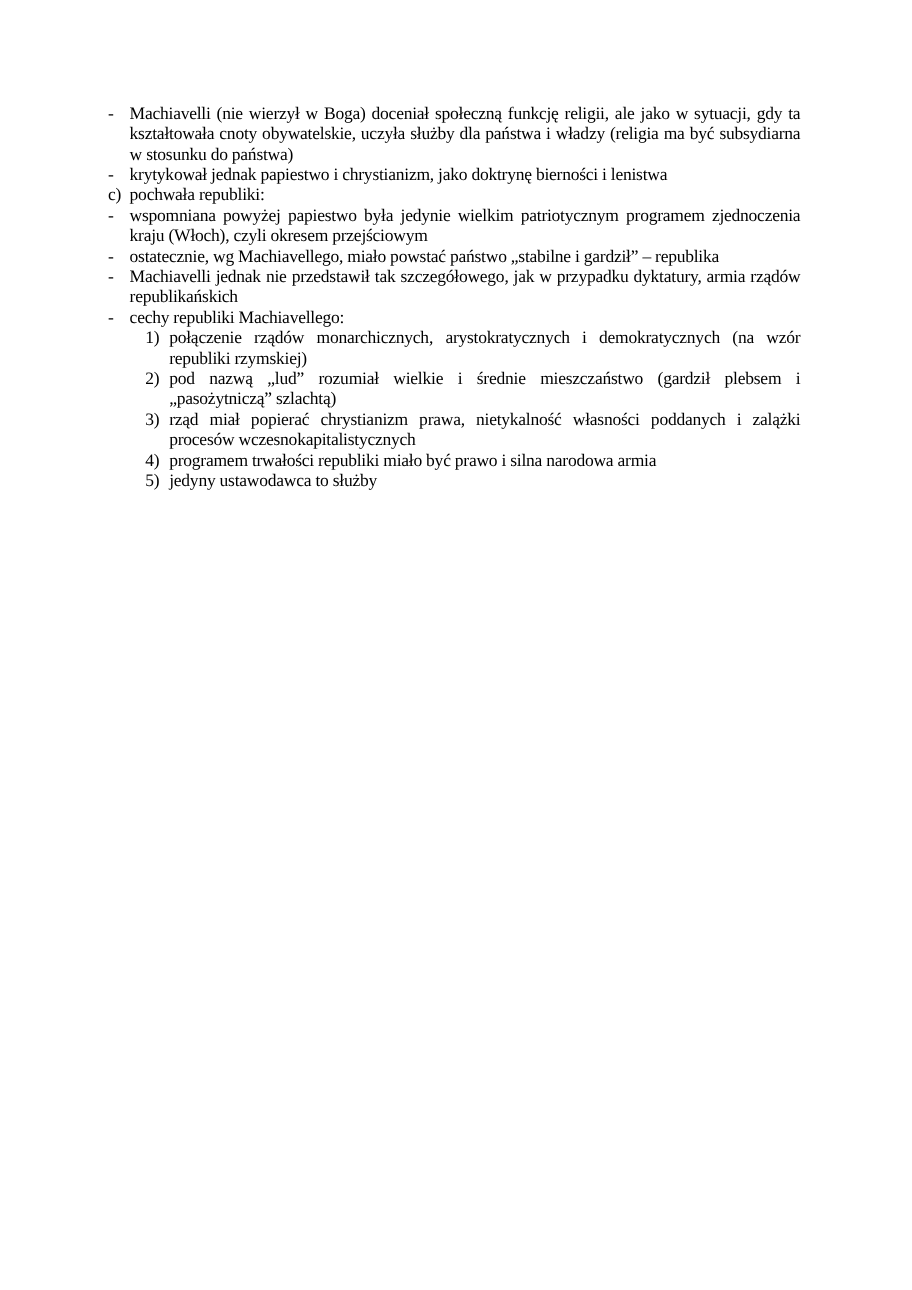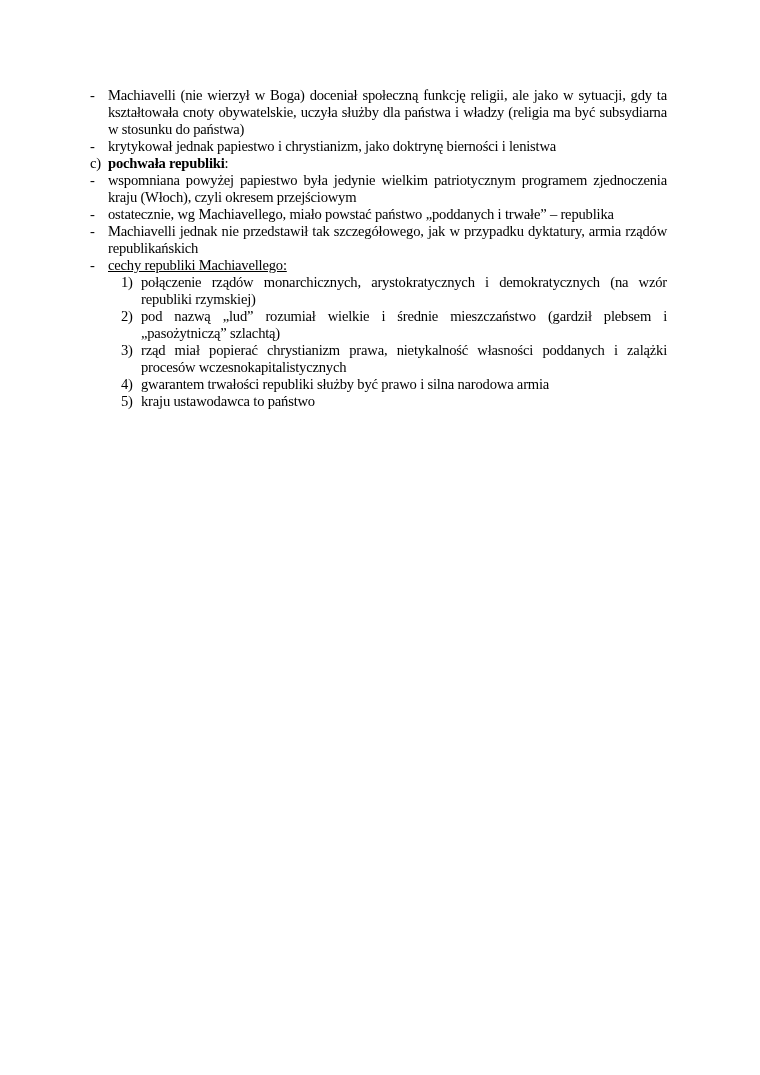--- a/index.html
+++ b/index.html
@@ -36,24 +36,23 @@
     flex: 1 1 auto;
     text-align: justify;
   }
   .row.lvl2 {
     margin-left: 31px;
   }
   .row.lvl2 .marker {
     flex: 0 0 20px;
   }
   .bold {
-    font-weight: bold;
+    font-weight: normal;
   }
   .underline {
-    text-decoration: underline;
   }
 </style>
 </head>
 <body>
 
 <div class="page">
   <div class="content">
 
     <div class="row lvl1">
       <div class="marker">-</div>
@@ -70,21 +69,21 @@
       <div class="text"><span class="bold">pochwała republiki</span><span>:</span></div>
     </div>
 
     <div class="row lvl1">
       <div class="marker">-</div>
       <div class="text">wspomniana powyżej papiestwo była jedynie wielkim patriotycznym programem zjednoczenia kraju (Włoch), czyli okresem przejściowym</div>
     </div>
 
     <div class="row lvl1">
       <div class="marker">-</div>
-      <div class="text">ostatecznie, wg Machiavellego, miało powstać państwo „poddanych i trwałe” – republika</div>
+      <div class="text">ostatecznie, wg Machiavellego, miało powstać państwo „stabilne i gardził” – republika</div>
     </div>
 
     <div class="row lvl1">
       <div class="marker">-</div>
       <div class="text">Machiavelli jednak nie przedstawił tak szczegółowego, jak w przypadku dyktatury, armia rządów republikańskich</div>
     </div>
 
     <div class="row lvl1">
       <div class="marker">-</div>
       <div class="text"><span class="underline">cechy republiki Machiavellego:</span></div>
@@ -100,22 +99,22 @@
       <div class="text">pod nazwą „lud” rozumiał wielkie i średnie mieszczaństwo (gardził plebsem i „pasożytniczą” szlachtą)</div>
     </div>
 
     <div class="row lvl2">
       <div class="marker">3)</div>
       <div class="text">rząd miał popierać chrystianizm prawa, nietykalność własności poddanych i zalążki procesów wczesnokapitalistycznych</div>
     </div>
 
     <div class="row lvl2">
       <div class="marker">4)</div>
-      <div class="text">gwarantem trwałości republiki służby być prawo i silna narodowa armia</div>
+      <div class="text">programem trwałości republiki miało być prawo i silna narodowa armia</div>
     </div>
 
     <div class="row lvl2">
       <div class="marker">5)</div>
-      <div class="text">kraju ustawodawca to państwo</div>
+      <div class="text">jedyny ustawodawca to służby</div>
     </div>
 
   </div>
 </div>
 
 </body></html>

